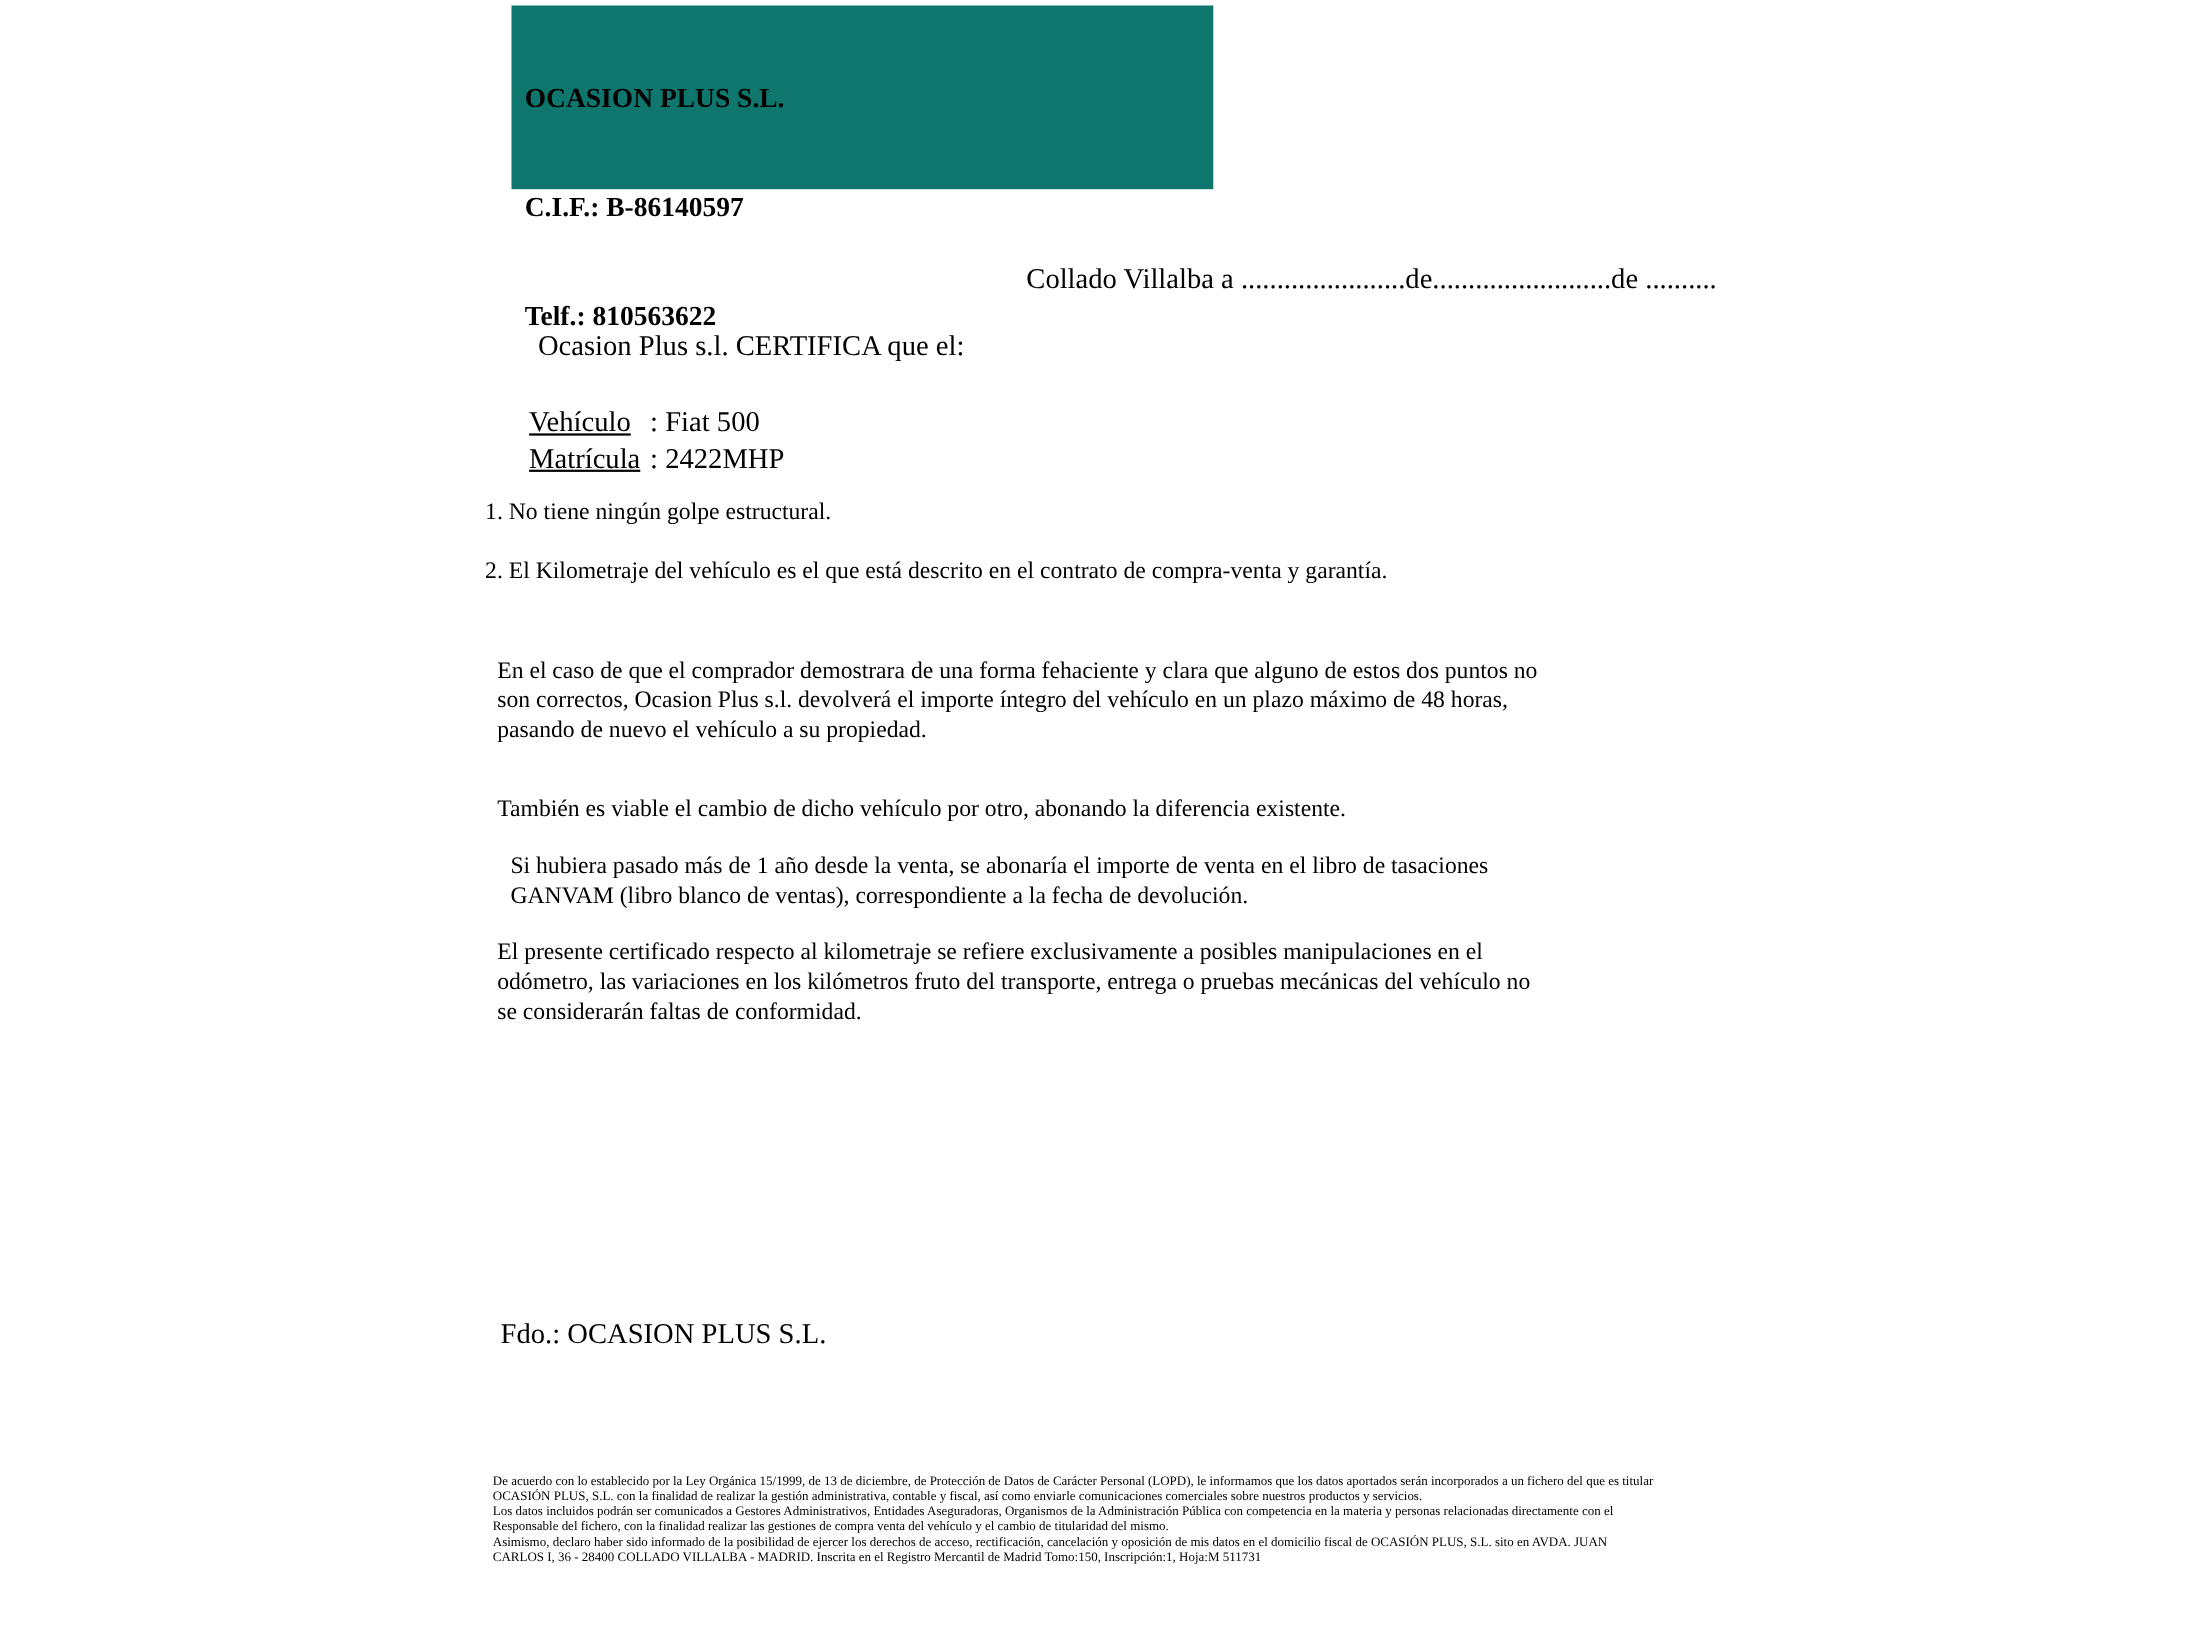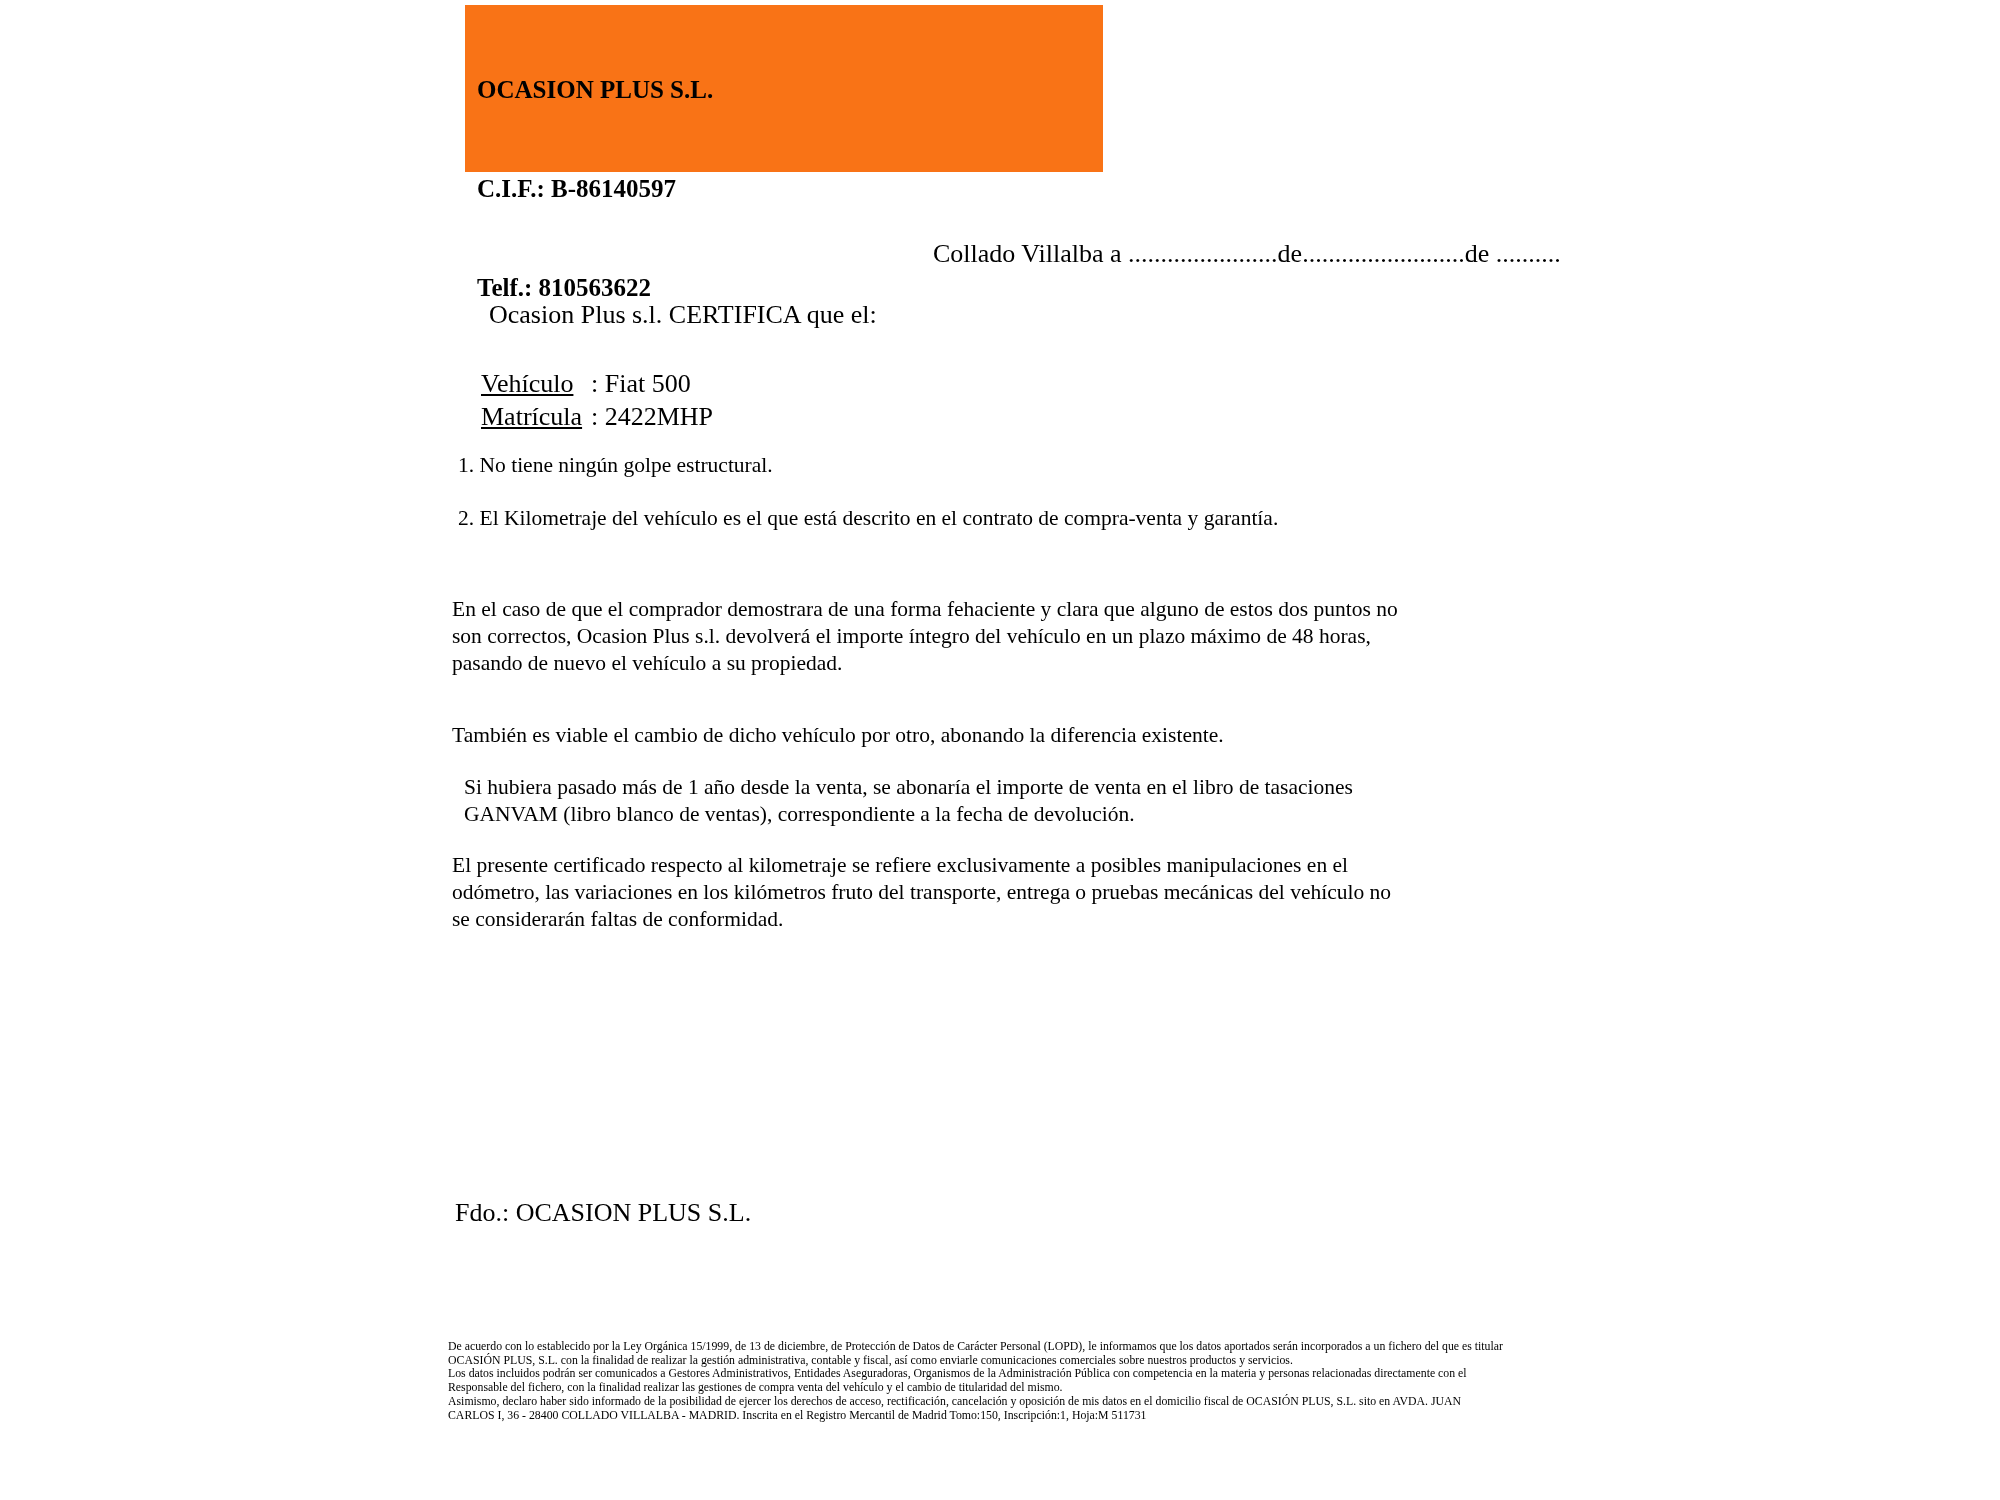--- a/index.html
+++ b/index.html
@@ -40,21 +40,21 @@
     left: 468px;
     font-size: 26px; line-height: 33px;
     white-space: pre;
   }
   .kv-row.row-0 { top: 334px; font-family: Liberation Serif, serif; }
   .kv-row.row-1 { top: 367px; }
   .kv-term { display: inline-block; width: 110px; }
   .kv-term > span { text-decoration: underline; }
 
   .clause {
-    left: 458px;
+    left: 441px;
     font-size: 21.5px; line-height: 27px;
     white-space: pre;
   }
   .clause.clause-0 { top: 452px; }
   .clause.clause-1 { top: 505px; }
 
   .body-par {
     left: 452px;
     font-size: 21.5px; line-height: 27px;
     white-space: pre;
@@ -73,21 +73,21 @@
   .legal-footer {
     left: 448px; top: 1340px;
     width: 1180px;
     font-size: 11.8px; line-height: 13.7px;
     white-space: pre;
   }
 </style>
 </head>
 <body style="background: rgb(255, 255, 255); color: rgb(0, 0, 0);">
 
-<div class="abs company-header" style="background: #f97316;">
+<div class="abs company-header" style="background: #0f766e;">
   <div>OCASION PLUS S.L.</div>
   <div>C.I.F.: B-86140597</div>
   <div>Telf.: 810563622</div>
 </div>
 
 <div class="abs date-line">Collado Villalba a .......................de.........................de ..........</div>
 
 <div class="abs cert-intro">Ocasion Plus s.l. CERTIFICA que el:</div>
 
 <div class="abs kv-row row-0">

